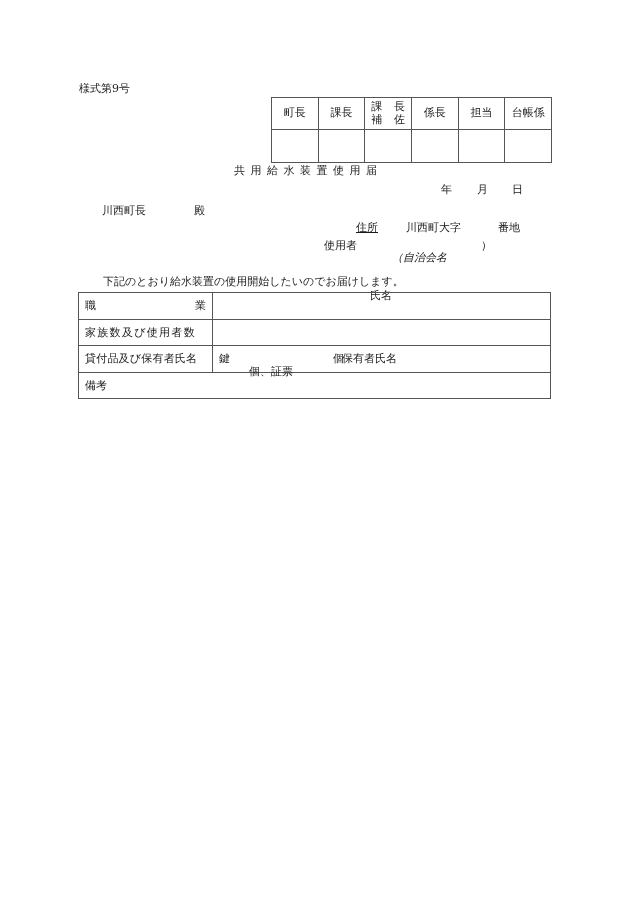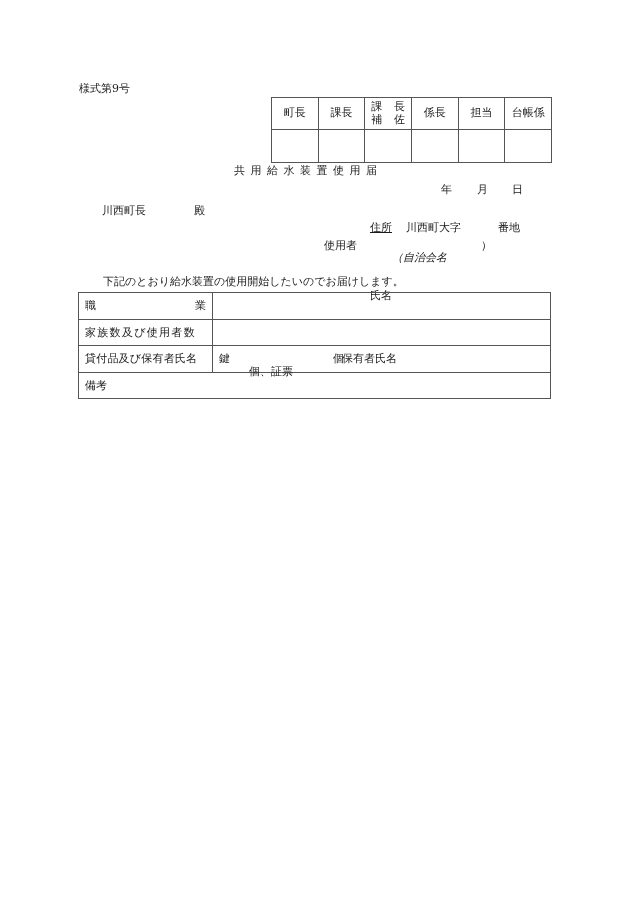--- a/index.html
+++ b/index.html
@@ -58,21 +58,21 @@
 
 <div class="abs" style="left:234px;top:165px;letter-spacing:1px;">共 用 給 水 装 置 使 用 届</div>
 
 <div class="abs" style="left:441px;top:184px;">年</div>
 <div class="abs" style="left:477px;top:184px;">月</div>
 <div class="abs" style="left:512px;top:184px;">日</div>
 
 <div class="abs" style="left:102px;top:205px;">川西町長</div>
 <div class="abs" style="left:194px;top:205px;">殿</div>
 
-<div class="abs" style="left:370px;top:222px;text-decoration:underline;">住所</div>
+<div class="abs" style="left:356px;top:222px;text-decoration:underline;">住所</div>
 <div class="abs" style="left:406px;top:222px;">川西町大字</div>
 <div class="abs" style="left:498px;top:222px;">番地</div>
 
 <div class="abs" style="left:324px;top:240px;">使用者</div>
 <div class="abs" style="left:392px;top:252px;font-style:italic;">（自治会名</div>
 <div class="abs" style="left:481px;top:240px;">）</div>
 
 <div class="abs" style="left:370px;top:248px;margin-top:42px;">氏名</div>
 
 <div class="abs" style="left:103px;top:276px;">下記のとおり給水装置の使用開始したいのでお届けします。</div>

